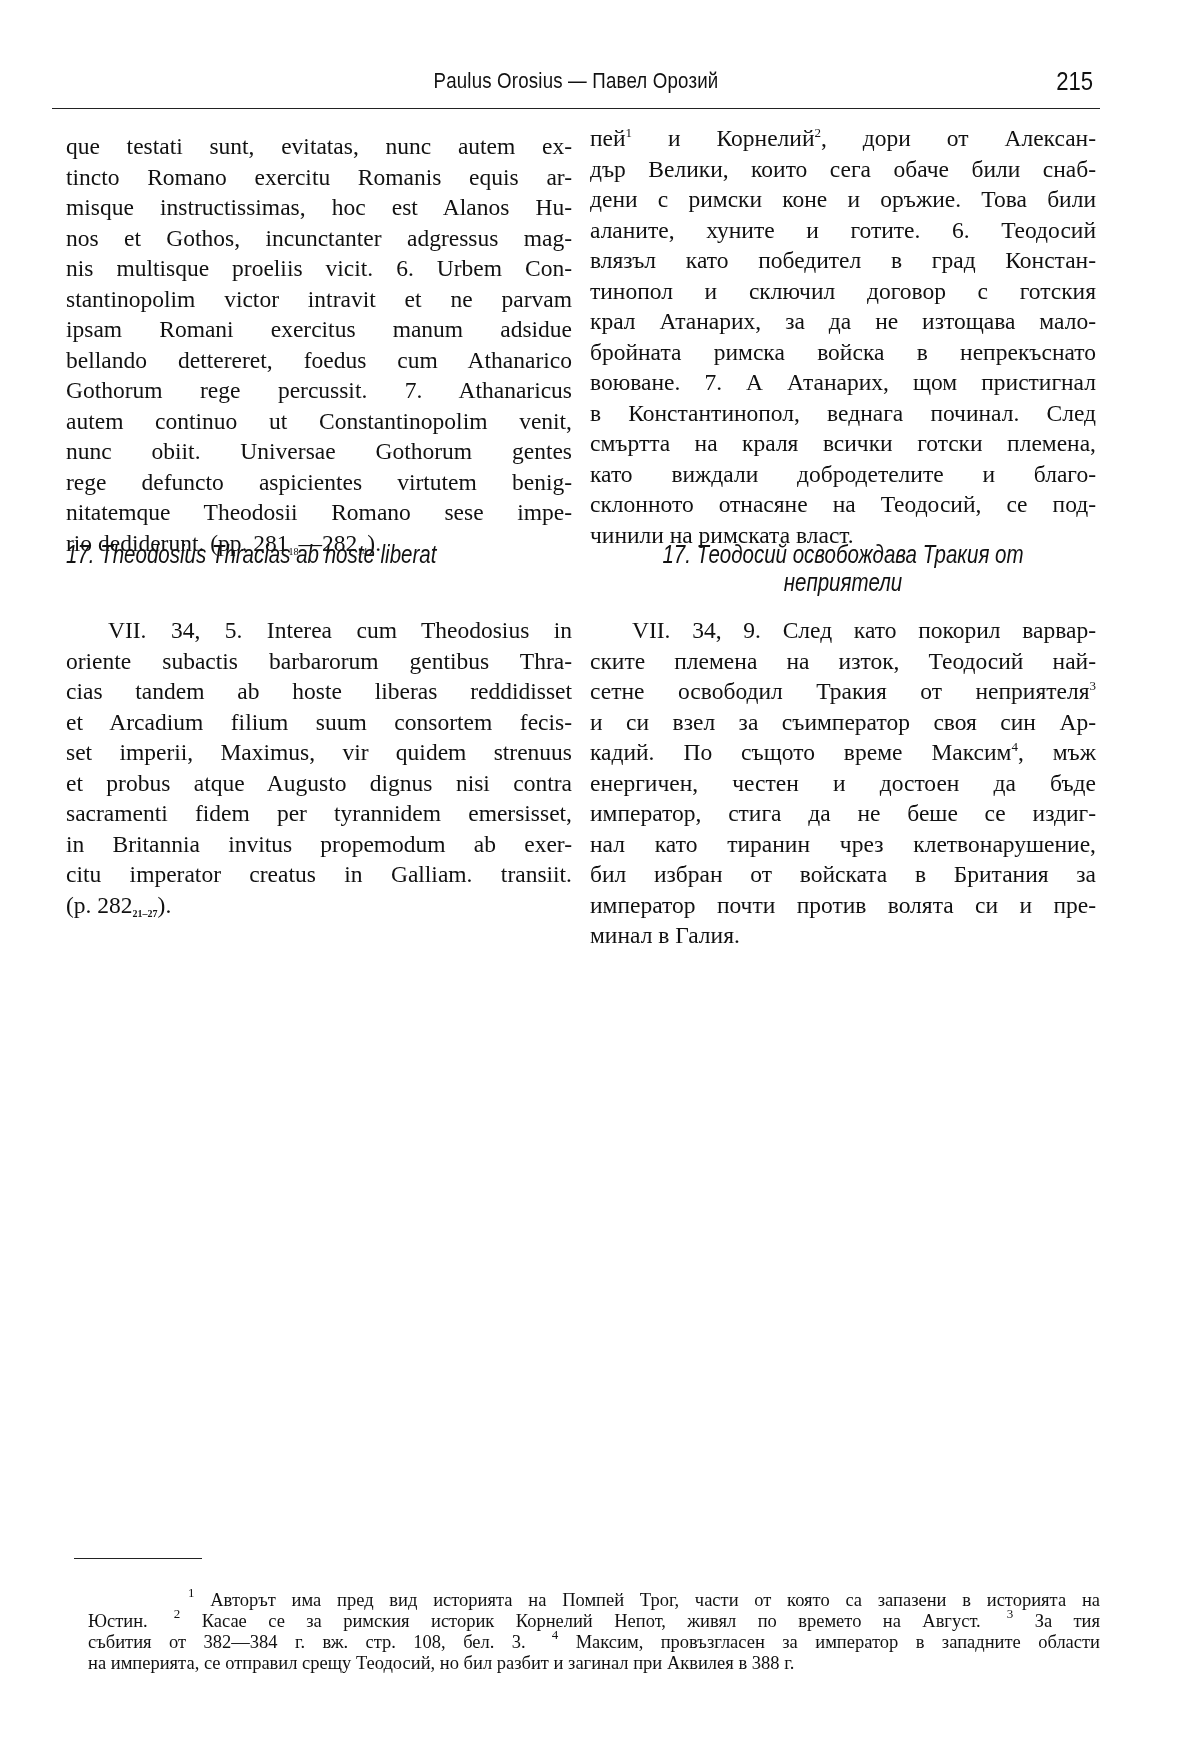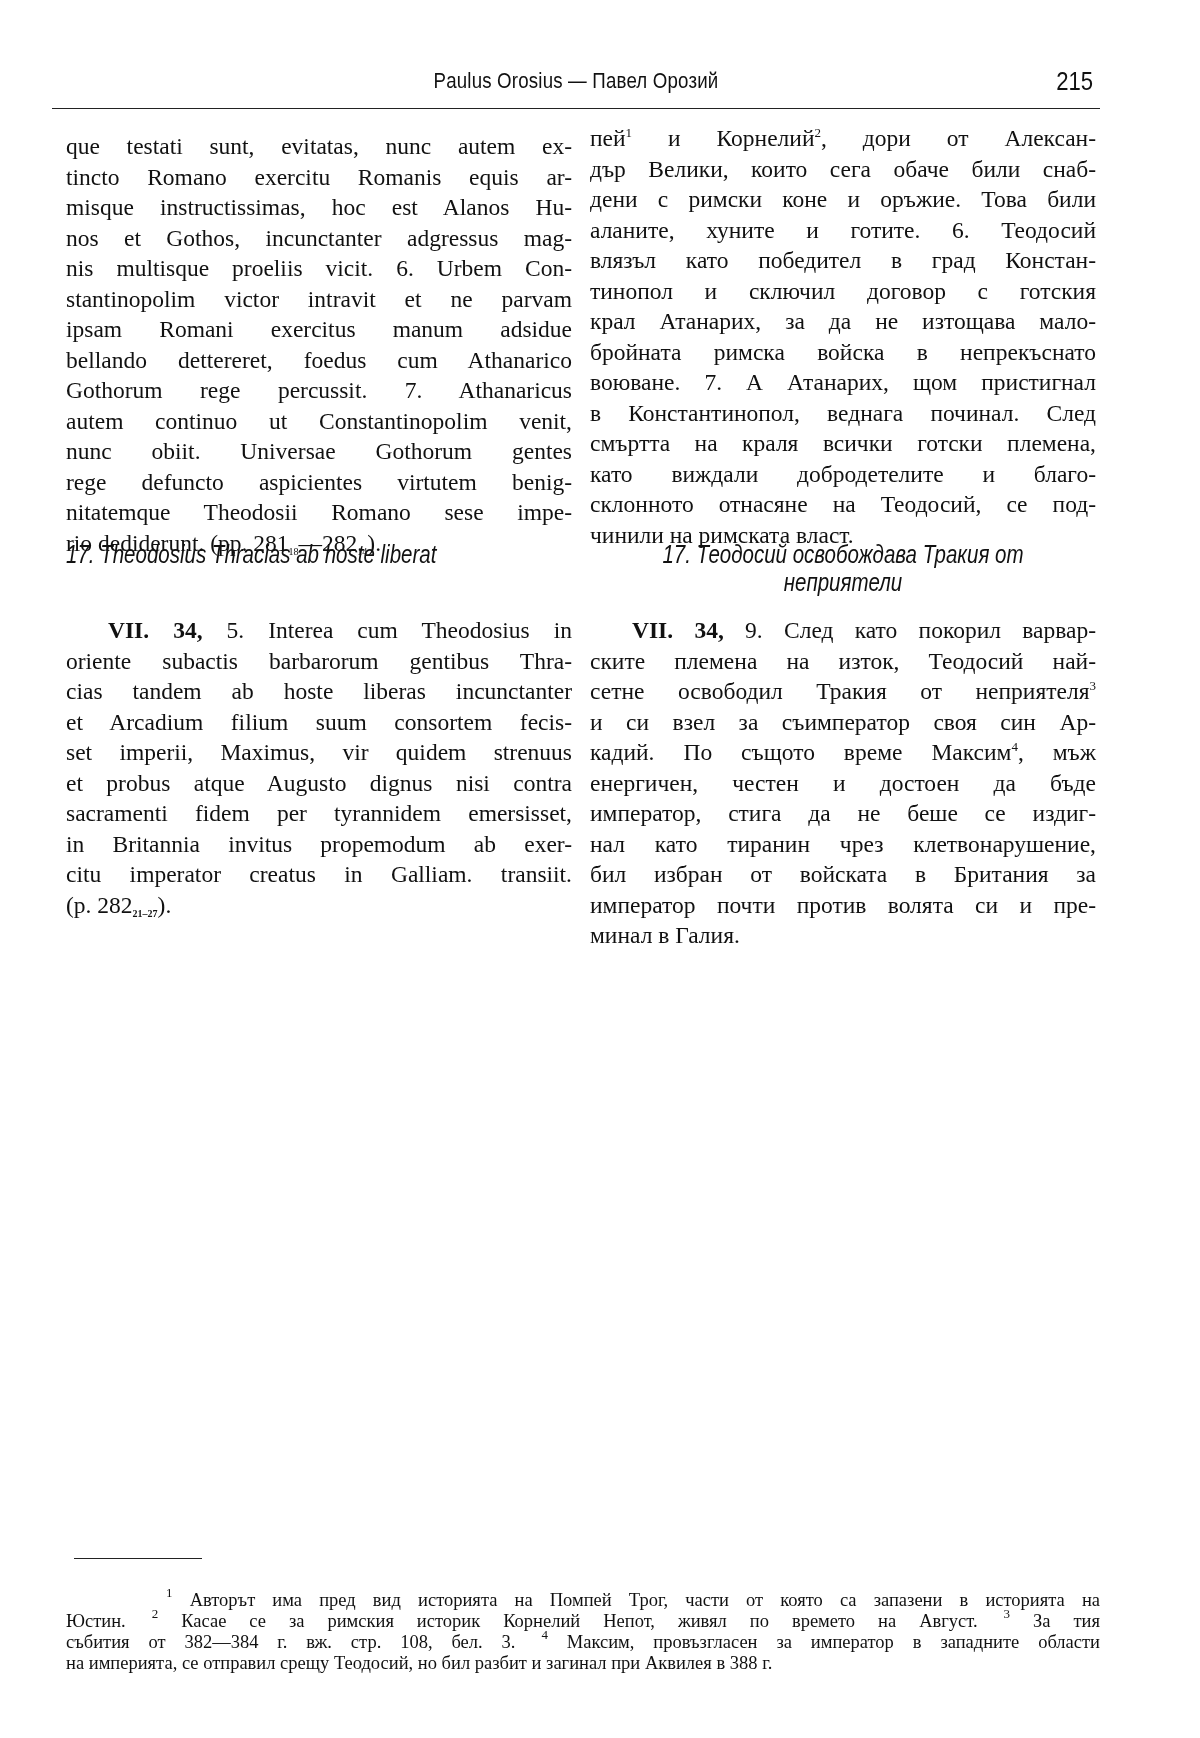--- a/index.html
+++ b/index.html
@@ -24,31 +24,31 @@
     .col.left { left: 66px; }
     .col.right { left: 590px; }
     .col p { margin: 0; }
     .col .line { display: block; text-align: justify; text-align-last: justify; white-space: nowrap; }
     .col .line.last { text-align-last: left; }
     .sec-title {
       position: absolute; font-style: italic; font-size: 25px; line-height: 28px;
       font-family: "Liberation Sans", sans-serif; transform-origin: left top; transform: scaleX(0.82);
     }
     .sec-title.right-title { text-align: center; }
-    .ref { font-weight: bold; }
+    .ref { font-weight: normal; }
     sub.ix { font-size: 10px; vertical-align: -4px; line-height: 0; }
     sub.ix.bold { font-weight: bold; }
     sup { font-size: 13px; vertical-align: 9px; line-height: 0; }
     .indent { padding-left: 42px; }
     .fn-rule { position: absolute; left: 74px; top: 1558px; width: 128px; height: 0; border-top: 1.5px solid #222; }
     .footnotes {
       position: absolute; left: 66px; top: 1590px; width: 1034px;
       font-size: 18.5px; line-height: 21px; text-align: justify;
     }
-    .footnotes .line { display: block; text-align: justify; text-align-last: justify; white-space: nowrap; }
+    .footnotes .line { display: block; text-align: justify; text-align-last: justify; white-space: nowrap; margin-left: 22px; }
     .footnotes .line.last { text-align-last: left; }
     .fn-first { padding-left: 100px; }
     .fn-gap { display: inline-block; width: 26px; }
   </style>
 </head>
 <body>
 
 <div class="running-head">
   <div class="running-title">Paulus Orosius — Павел Орозий</div>
   <div class="page-number">215</div>
@@ -95,21 +95,21 @@
 <div class="sec-title" style="left:66px; top:540px; width:600px;">17. Theodosius Thracias ab hoste liberat</div>
 <div class="sec-title right-title" style="left:590px; top:540px; width:617px;">
   <div>17. Теодосий освобождава Тракия от</div>
   <div>неприятели</div>
 </div>
 
 <div class="col left" style="top:615px;">
   <p>
     <span class="line indent"><span class="ref">VII. 34,</span><span> 5. Interea cum Theodosius in</span></span>
     <span class="line">oriente subactis barbarorum gentibus Thra-</span>
-    <span class="line">cias tandem ab hoste liberas incunctanter</span>
+    <span class="line">cias tandem ab hoste liberas reddidisset</span>
     <span class="line">et Arcadium filium suum consortem fecis-</span>
     <span class="line">set imperii, Maximus, vir quidem strenuus</span>
     <span class="line">et probus atque Augusto dignus nisi contra</span>
     <span class="line">sacramenti fidem per tyrannidem emersisset,</span>
     <span class="line">in Britannia invitus propemodum ab exer-</span>
     <span class="line">citu imperator creatus in Galliam. transiit.</span>
     <span class="line last"><span>(p. </span><span>282</span><sub class="ix bold">21–27</sub><span>).</span></span>
   </p>
 </div>
 

